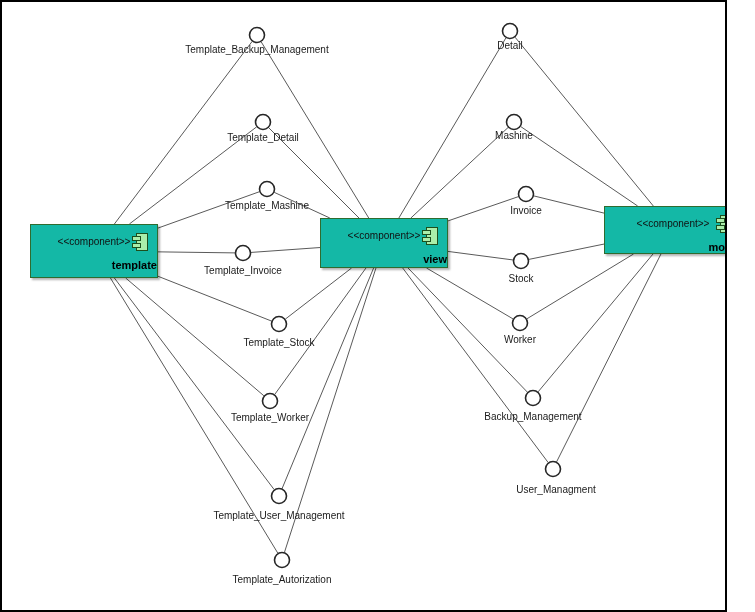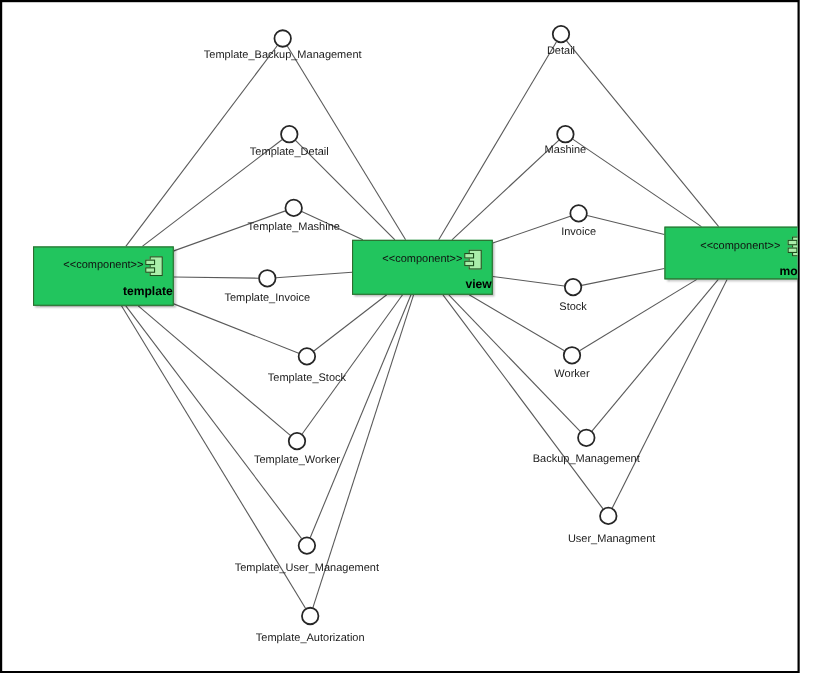--- a/index.html
+++ b/index.html
@@ -38,21 +38,21 @@
     stroke-width: 1.6;
   }
   .iface-label {
     font-family: "Liberation Sans", sans-serif;
     font-size: 10px;
     fill: #1a1a1a;
   }
   .component-box {
     position: absolute;
     box-sizing: border-box;
-    background: #22c55e;
+    background: #14b8a6;
     border: 1px solid #2f6b2f;
     box-shadow: 2px 2px 2px rgba(0,0,0,0.30);
   }
   .component-stereotype {
     position: absolute;
     left: 0;
     right: 0;
     top: 11px;
     text-align: center;
     font-family: "Liberation Sans", sans-serif;

